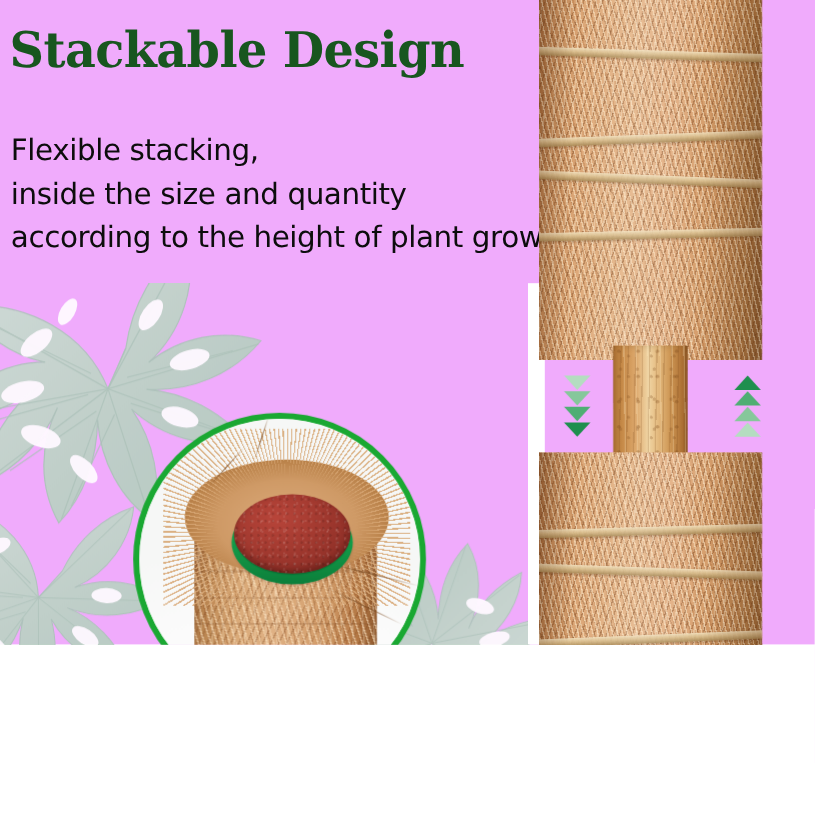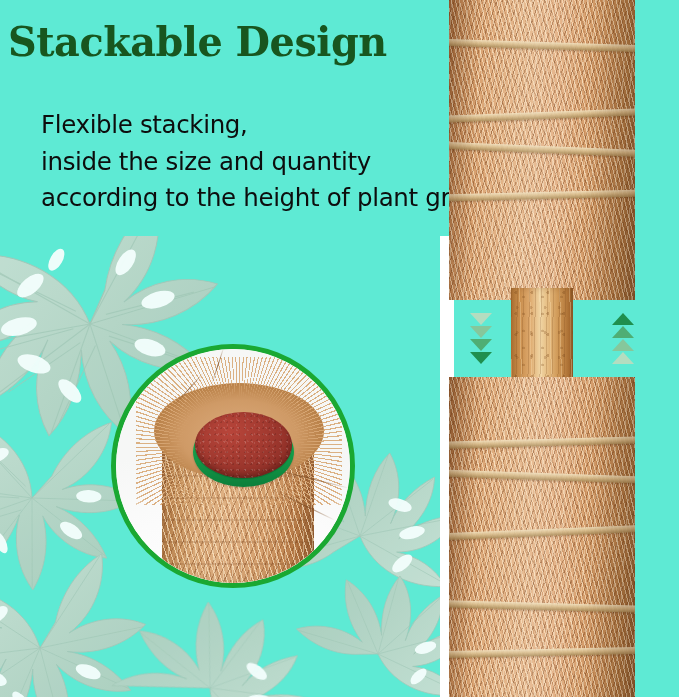--- a/index.html
+++ b/index.html
@@ -9,22 +9,22 @@
     width: 679px;
     height: 697px;
     background: #ffffff;
     font-family: "Liberation Sans", sans-serif;
     overflow: hidden;
   }
 
   #page {
     position: relative;
     width: 679px;
-    height: 697px;
-    background: #5eead4;
+    height: 537px;
+    background: #f0abfc;
     overflow: hidden;
   }
 
   
   #leaf-layer {
     position: absolute;
     left: -20px;
     top: 236px;
     width: 500px;
     height: 470px;
@@ -52,21 +52,21 @@
     position: absolute;
     left: 9px;
     top: 107px;
     width: 450px;
     font-family: "DejaVu Sans", "Liberation Sans", sans-serif;
     font-size: 24.5px;
     line-height: 36.5px;
     color: #0d0d0d;
     letter-spacing: -0.35px;
   }
-  #body-copy .ln { display: block; white-space: nowrap; margin-left: 32px; }
+  #body-copy .ln { display: block; white-space: nowrap; }
 
   
   #caption {
     position: absolute;
     left: 47px;
     top: 648px;
     font-family: "DejaVu Sans", "Liberation Sans", sans-serif;
     font-size: 25px;
     color: #111111;
     letter-spacing: -0.4px;

